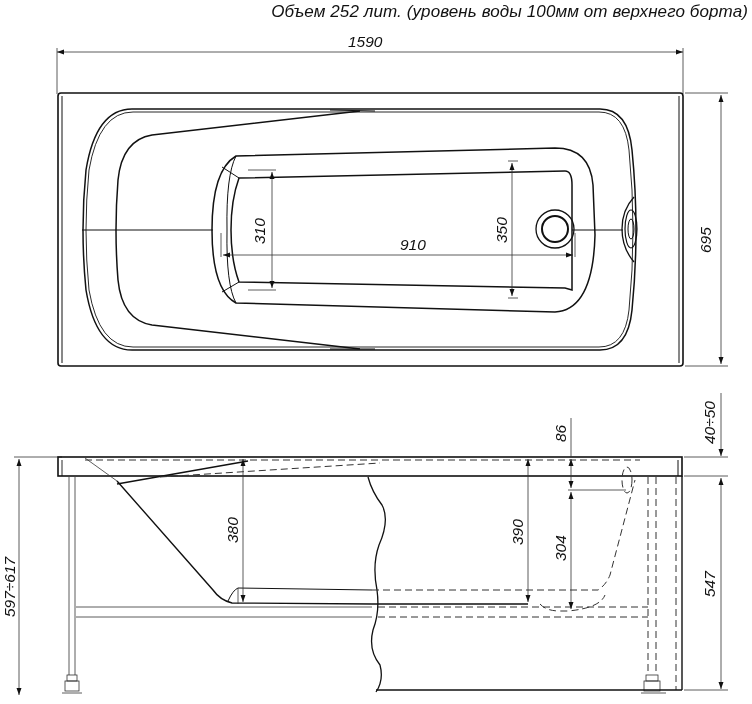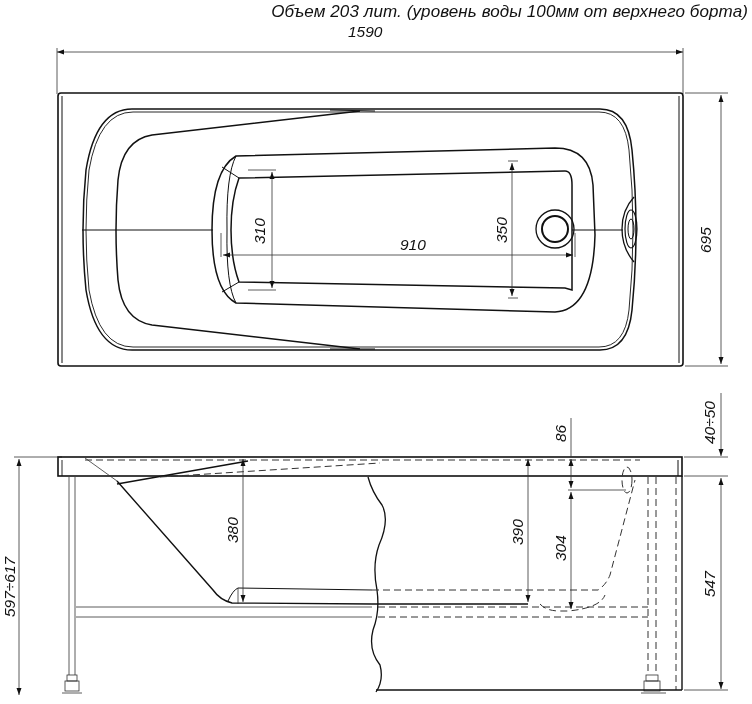--- a/index.html
+++ b/index.html
@@ -158,23 +158,23 @@
     <g>
       <line class="thin" x1="684" y1="457" x2="728" y2="457"></line>
       <line class="thin" x1="684" y1="476" x2="728" y2="476"></line>
       <line class="thin" x1="684" y1="690" x2="728" y2="690"></line>
       <line class="thin" x1="721" y1="393" x2="721" y2="456" marker-end="url(#arr)"></line>
       <line class="thin" x1="721" y1="478" x2="721" y2="689" marker-start="url(#arrs)" marker-end="url(#arr)"></line>
     </g>
   </g>
 </svg>
 
-<div class="title">Объем 203 лит. (уровень воды 100мм от верхнего борта)</div>
+<div class="title">Объем 252 лит. (уровень воды 100мм от верхнего борта)</div>
 
-<div class="dim" style="left:348px; top:24px;">1590</div>
+<div class="dim" style="left:348px; top:34px;">1590</div>
 <div class="dim vert" style="left:698px; top:253px;">695</div>
 <div class="dim vert" style="left:252px; top:244px;">310</div>
 <div class="dim vert" style="left:494px; top:243px;">350</div>
 <div class="dim" style="left:400px; top:237px;">910</div>
 
 <div class="dim vert" style="left:2px; top:617px;">597÷617</div>
 <div class="dim vert" style="left:702px; top:444px;">40÷50</div>
 <div class="dim vert" style="left:225px; top:543px;">380</div>
 <div class="dim vert" style="left:510px; top:545px;">390</div>
 <div class="dim vert" style="left:553px; top:442px;">86</div>

